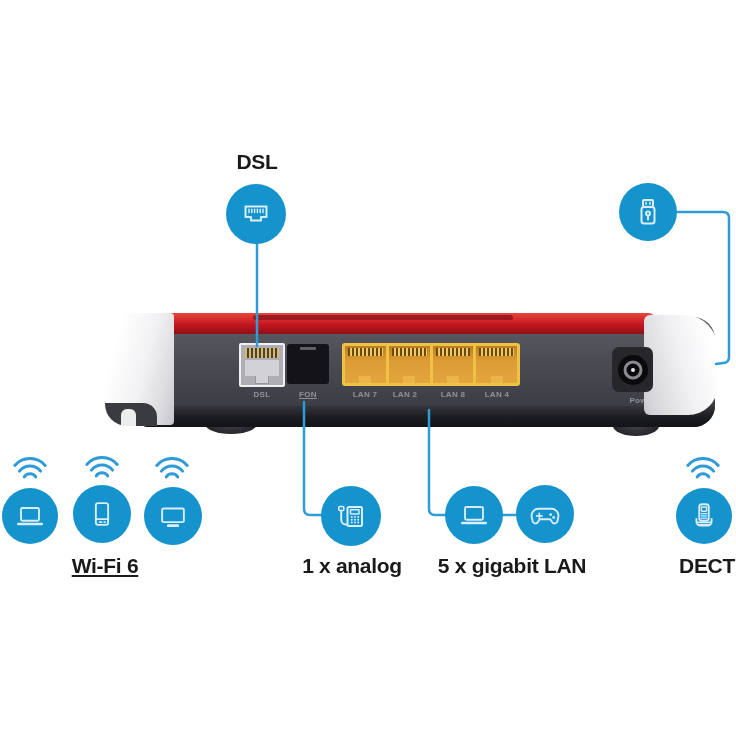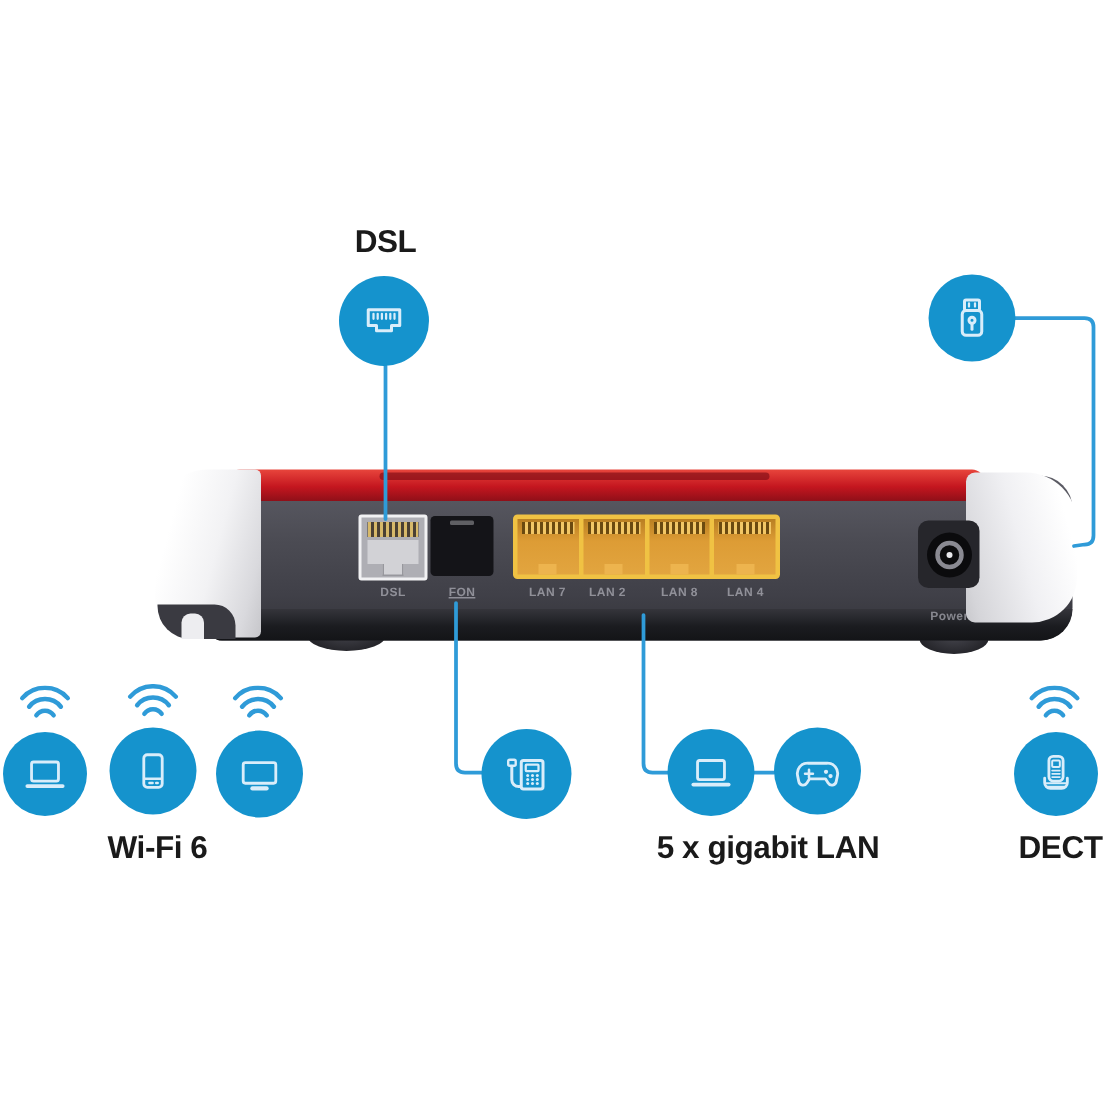--- a/index.html
+++ b/index.html
@@ -119,21 +119,21 @@
         <div class="jack-dot"></div>
       </div>
     </div>
 
     <div class="port-label" style="left:137px;top:79px;">DSL</div>
     <div class="port-label" style="left:183px;top:79px;text-decoration:underline;">FON</div>
     <div class="port-label" style="left:240px;top:79px;">LAN 7</div>
     <div class="port-label" style="left:280px;top:79px;">LAN 2</div>
     <div class="port-label" style="left:328px;top:79px;">LAN 8</div>
     <div class="port-label" style="left:372px;top:79px;">LAN 4</div>
-    <div class="port-label" style="left:508px;top:95px;">Power</div>
+    <div class="port-label" style="left:508px;top:85px;text-align:right;">Power</div>
   </div>
 
   <svg id="lines" class="abs" style="left:0;top:0;" width="736" height="736">
     <path d="M257 244 V346"></path>
     <path d="M676 212 H723 Q729 212 729 218 V357 Q729 363 723 363 L716 364"></path>
     <path d="M304 402 V509 Q304 515 310 515 H322"></path>
     <path d="M429 410 V509 Q429 515 435 515 H446"></path>
     <path d="M503 515 H516"></path>
   </svg>
 
@@ -183,39 +183,40 @@
       <path class="istroke" style="stroke-width:1.8" d="M12 23.5 h12"></path>
       <path class="istroke" style="stroke-width:1.8" d="M15.5 26.5 h2.2 M20.3 26.5 h1"></path>
     </svg>
   </div>
   <div class="abs bubble" style="left:144px;top:487px;width:58px;height:58px;">
     <svg width="34" height="34" viewBox="0 0 36 36">
       <rect class="istroke" x="6.5" y="10" width="23" height="14.5" rx="1.5"></rect>
       <path class="istroke" style="stroke-width:3" d="M13 28.2 h10"></path>
     </svg>
   </div>
-  <div class="abs callout-label" style="left:35px;top:554px;width:140px;">Wi-Fi 6</div>
+  <div class="abs callout-label" style="left:35px;top:554px;width:140px;text-decoration:underline;">Wi-Fi 6</div>
 
   <div class="abs bubble" style="left:321px;top:486px;width:60px;height:60px;">
     <svg width="40" height="36" viewBox="0 0 40 36">
       <rect class="istroke" x="16.5" y="9" width="14.5" height="19" rx="1.5"></rect>
       <rect class="istroke" style="stroke-width:1.5" x="19.5" y="11.8" width="8.5" height="4.2" rx="0.5"></rect>
       <circle class="ifill" cx="20.8" cy="19" r="1"></circle>
         <circle class="ifill" cx="24" cy="19" r="1"></circle>
         <circle class="ifill" cx="27.2" cy="19" r="1"></circle>
       <circle class="ifill" cx="20.8" cy="21.7" r="1"></circle>
         <circle class="ifill" cx="24" cy="21.7" r="1"></circle>
         <circle class="ifill" cx="27.2" cy="21.7" r="1"></circle>
       <circle class="ifill" cx="20.8" cy="24.4" r="1"></circle>
         <circle class="ifill" cx="24" cy="24.4" r="1"></circle>
         <circle class="ifill" cx="27.2" cy="24.4" r="1"></circle>
       <rect class="istroke" style="stroke-width:1.6" x="7.8" y="8.5" width="5" height="4" rx="1"></rect>
       <path class="istroke" d="M10.2 12.8 v9 a4.6 4.6 0 0 0 4.6 4.6 h0.6"></path>
     </svg>
   </div>
+  <div class="abs callout-label" style="left:272px;top:554px;width:160px;">1 x analog</div>
 
   <div class="abs bubble" style="left:445px;top:486px;width:58px;height:58px;">
     <svg width="34" height="34" viewBox="0 0 36 36">
       <rect class="istroke" x="8.5" y="9.5" width="19" height="13.5" rx="1.5"></rect>
       <path class="istroke" style="stroke-width:2.6" d="M5.5 26.5 h25"></path>
     </svg>
   </div>
   <div class="abs bubble" style="left:516px;top:485px;width:58px;height:58px;">
     <svg width="38" height="34" viewBox="0 0 40 36">
       <path class="istroke" d="M13 12.5 h14 a7.2 7.2 0 0 1 7.1 8.6 l-0.9 4.4 a3.1 3.1 0 0 1 -5.7 1 l-1.9 -3 h-11.2 l-1.9 3 a3.1 3.1 0 0 1 -5.7 -1 l-0.9 -4.4 A7.2 7.2 0 0 1 13 12.5 z"></path>

